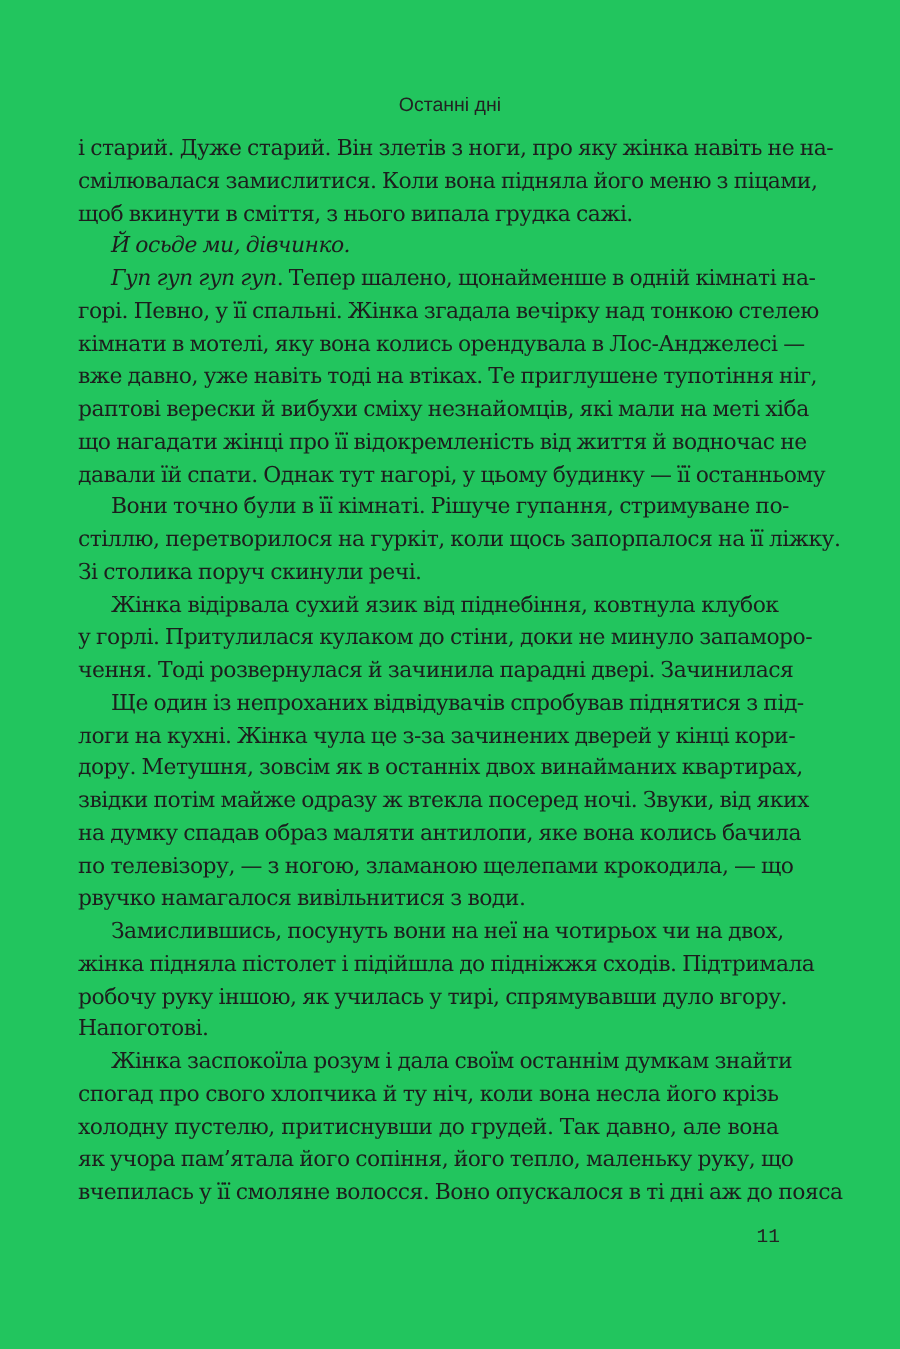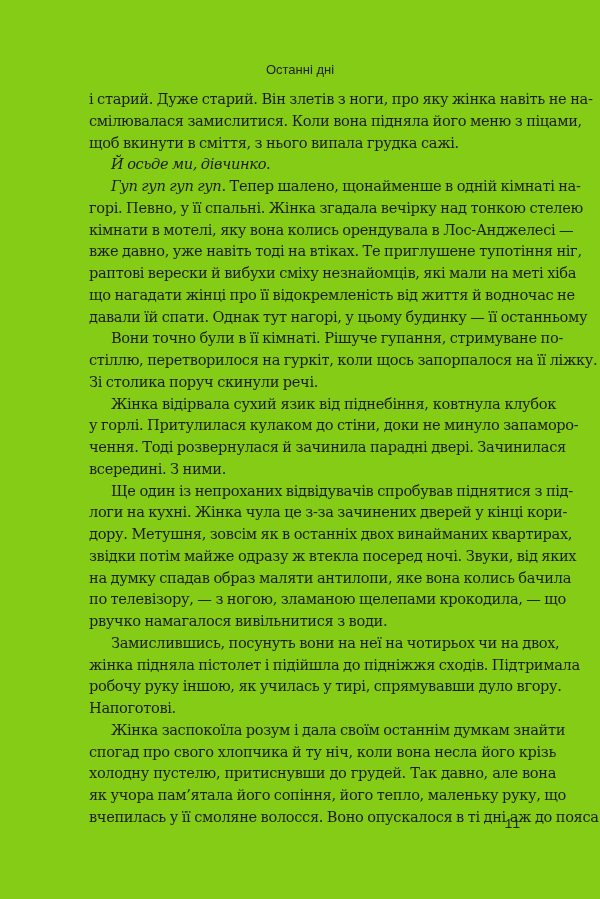--- a/index.html
+++ b/index.html
@@ -1,25 +1,25 @@
 <!DOCTYPE html>
 <html><head>
 <meta charset="utf-8">
 <style>
   html, body { margin: 0; padding: 0; background: #ffffff; }
   body { width: 600px; height: 899px; position: relative; overflow: hidden; }
-  .page { position: absolute; left: 0; top: 0; width: 600px; height: 899px; background: #84cc16; }
+  .page { position: absolute; left: 0; top: 0; width: 600px; height: 899px; background: #22c55e; }
   .running-head {
     position: absolute; top: 62px; left: 0; width: 600px; text-align: center;
     font-family: "Liberation Sans", sans-serif; font-size: 13px; color: #222;
   }
   .body-text {
     position: absolute; top: 88px; left: 52px; width: 467px;
     font-family: "DejaVu Serif", serif; font-size: 14.6px; line-height: 21.75px;
-    color: #1d1d1d; letter-spacing: -0.35px; word-spacing: -0.5px; margin-left: 37px;
+    color: #1d1d1d; letter-spacing: -0.35px; word-spacing: -0.5px;
   }
   .line { display: block; white-space: nowrap; text-align: justify; text-align-last: justify; }
   .line.last { text-align-last: left; }
   .line.indent { padding-left: 22px; }
   .it { font-style: italic; }
   .page-number {
     position: absolute; top: 817px; left: 500px; width: 20px; text-align: right;
     font-family: Liberation Mono, monospace; font-size: 13px; color: #222;
   }
 </style>
@@ -40,21 +40,20 @@
       <span class="line"><span>вже давно, уже навіть тоді на втіках. Те приглушене тупотіння ніг,</span></span>
       <span class="line"><span>раптові верески й вибухи сміху незнайомців, які мали на меті хіба</span></span>
       <span class="line"><span>що нагадати жінці про її відокремленість від життя й водночас не</span></span>
       <span class="line"><span>давали їй спати. Однак тут нагорі, у цьому будинку — її останньому</span></span>
       <span class="line indent"><span>Вони точно були в її кімнаті. Рішуче гупання, стримуване по-</span></span>
       <span class="line"><span>стіллю, перетворилося на гуркіт, коли щось запорпалося на її ліжку.</span></span>
       <span class="line last"><span>Зі столика поруч скинули речі.</span></span>
       <span class="line indent"><span>Жінка відірвала сухий язик від піднебіння, ковтнула клубок</span></span>
       <span class="line"><span>у горлі. Притулилася кулаком до стіни, доки не минуло запаморо-</span></span>
       <span class="line"><span>чення. Тоді розвернулася й зачинила парадні двері. Зачинилася</span></span>
-      <span class="line last"><span>всередині. З ними.</span></span>
       <span class="line indent"><span>Ще один із непроханих відвідувачів спробував піднятися з під-</span></span>
       <span class="line"><span>логи на кухні. Жінка чула це з-за зачинених дверей у кінці кори-</span></span>
       <span class="line"><span>дору. Метушня, зовсім як в останніх двох винайманих квартирах,</span></span>
       <span class="line"><span>звідки потім майже одразу ж втекла посеред ночі. Звуки, від яких</span></span>
       <span class="line"><span>на думку спадав образ маляти антилопи, яке вона колись бачила</span></span>
       <span class="line"><span>по телевізору, — з ногою, зламаною щелепами крокодила, — що</span></span>
       <span class="line last"><span>рвучко намагалося вивільнитися з води.</span></span>
       <span class="line indent"><span>Замислившись, посунуть вони на неї на чотирьох чи на двох,</span></span>
       <span class="line"><span>жінка підняла пістолет і підійшла до підніжжя сходів. Підтримала</span></span>
       <span class="line"><span>робочу руку іншою, як училась у тирі, спрямувавши дуло вгору.</span></span>

